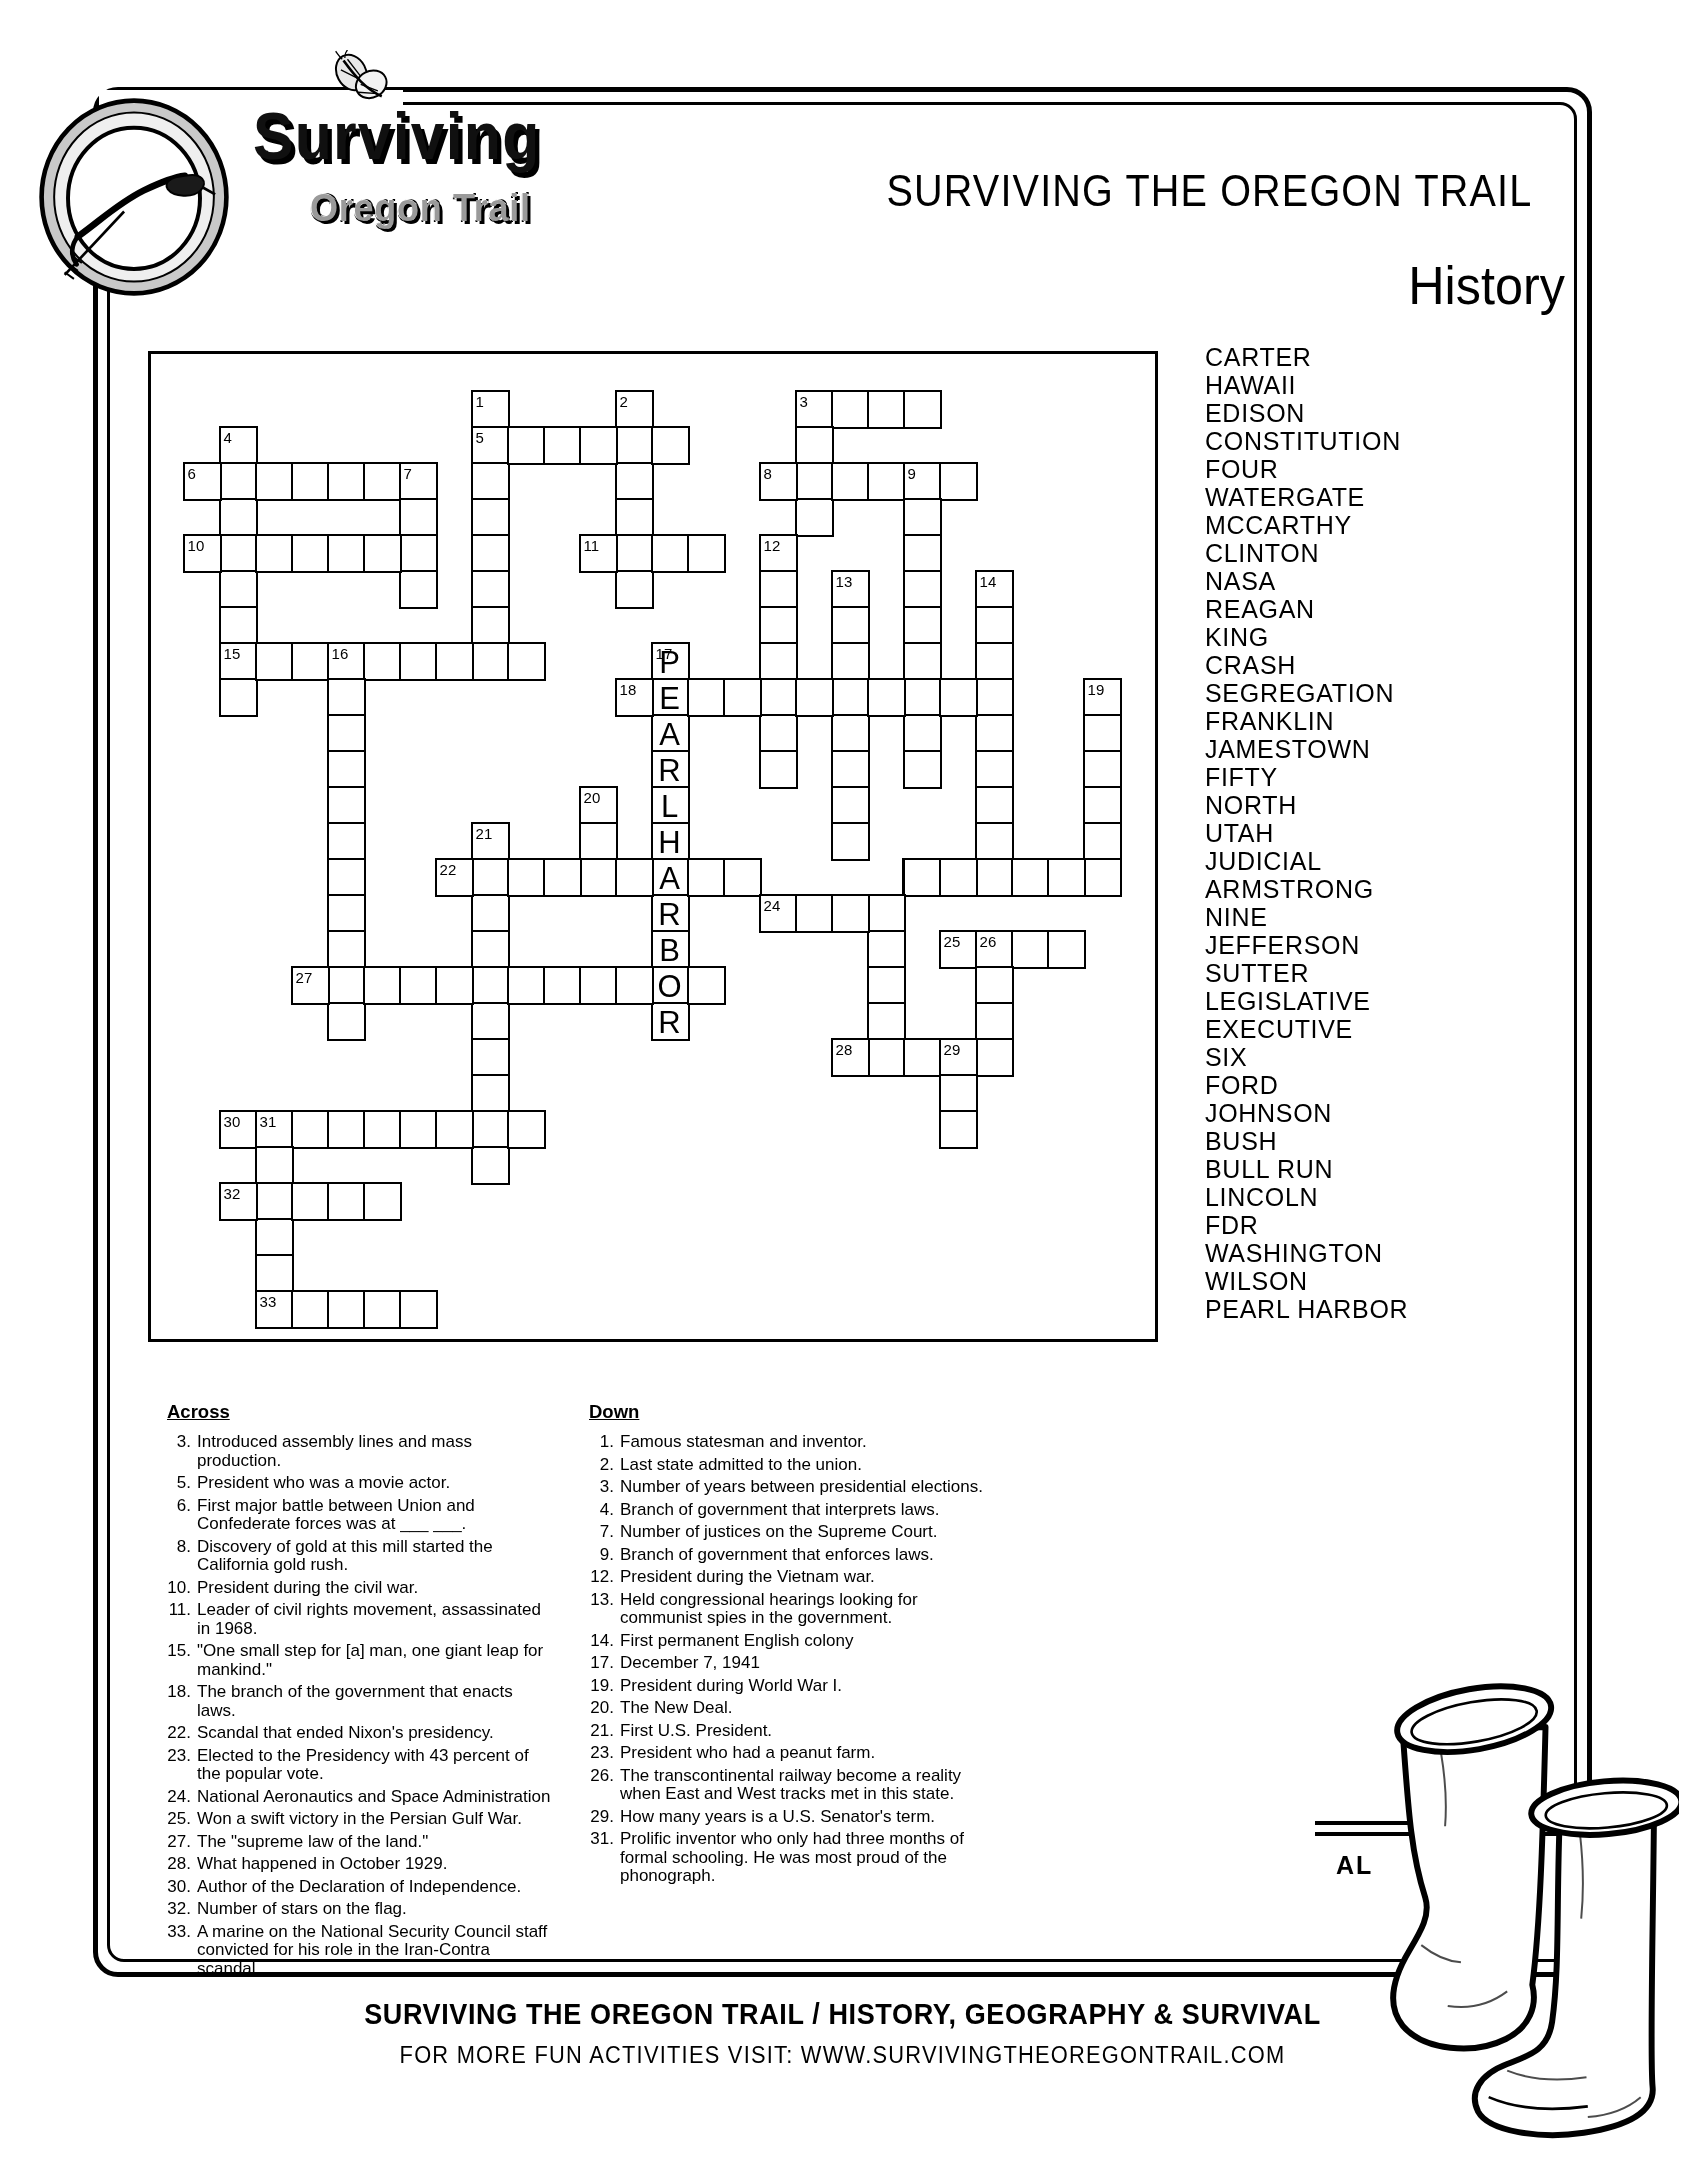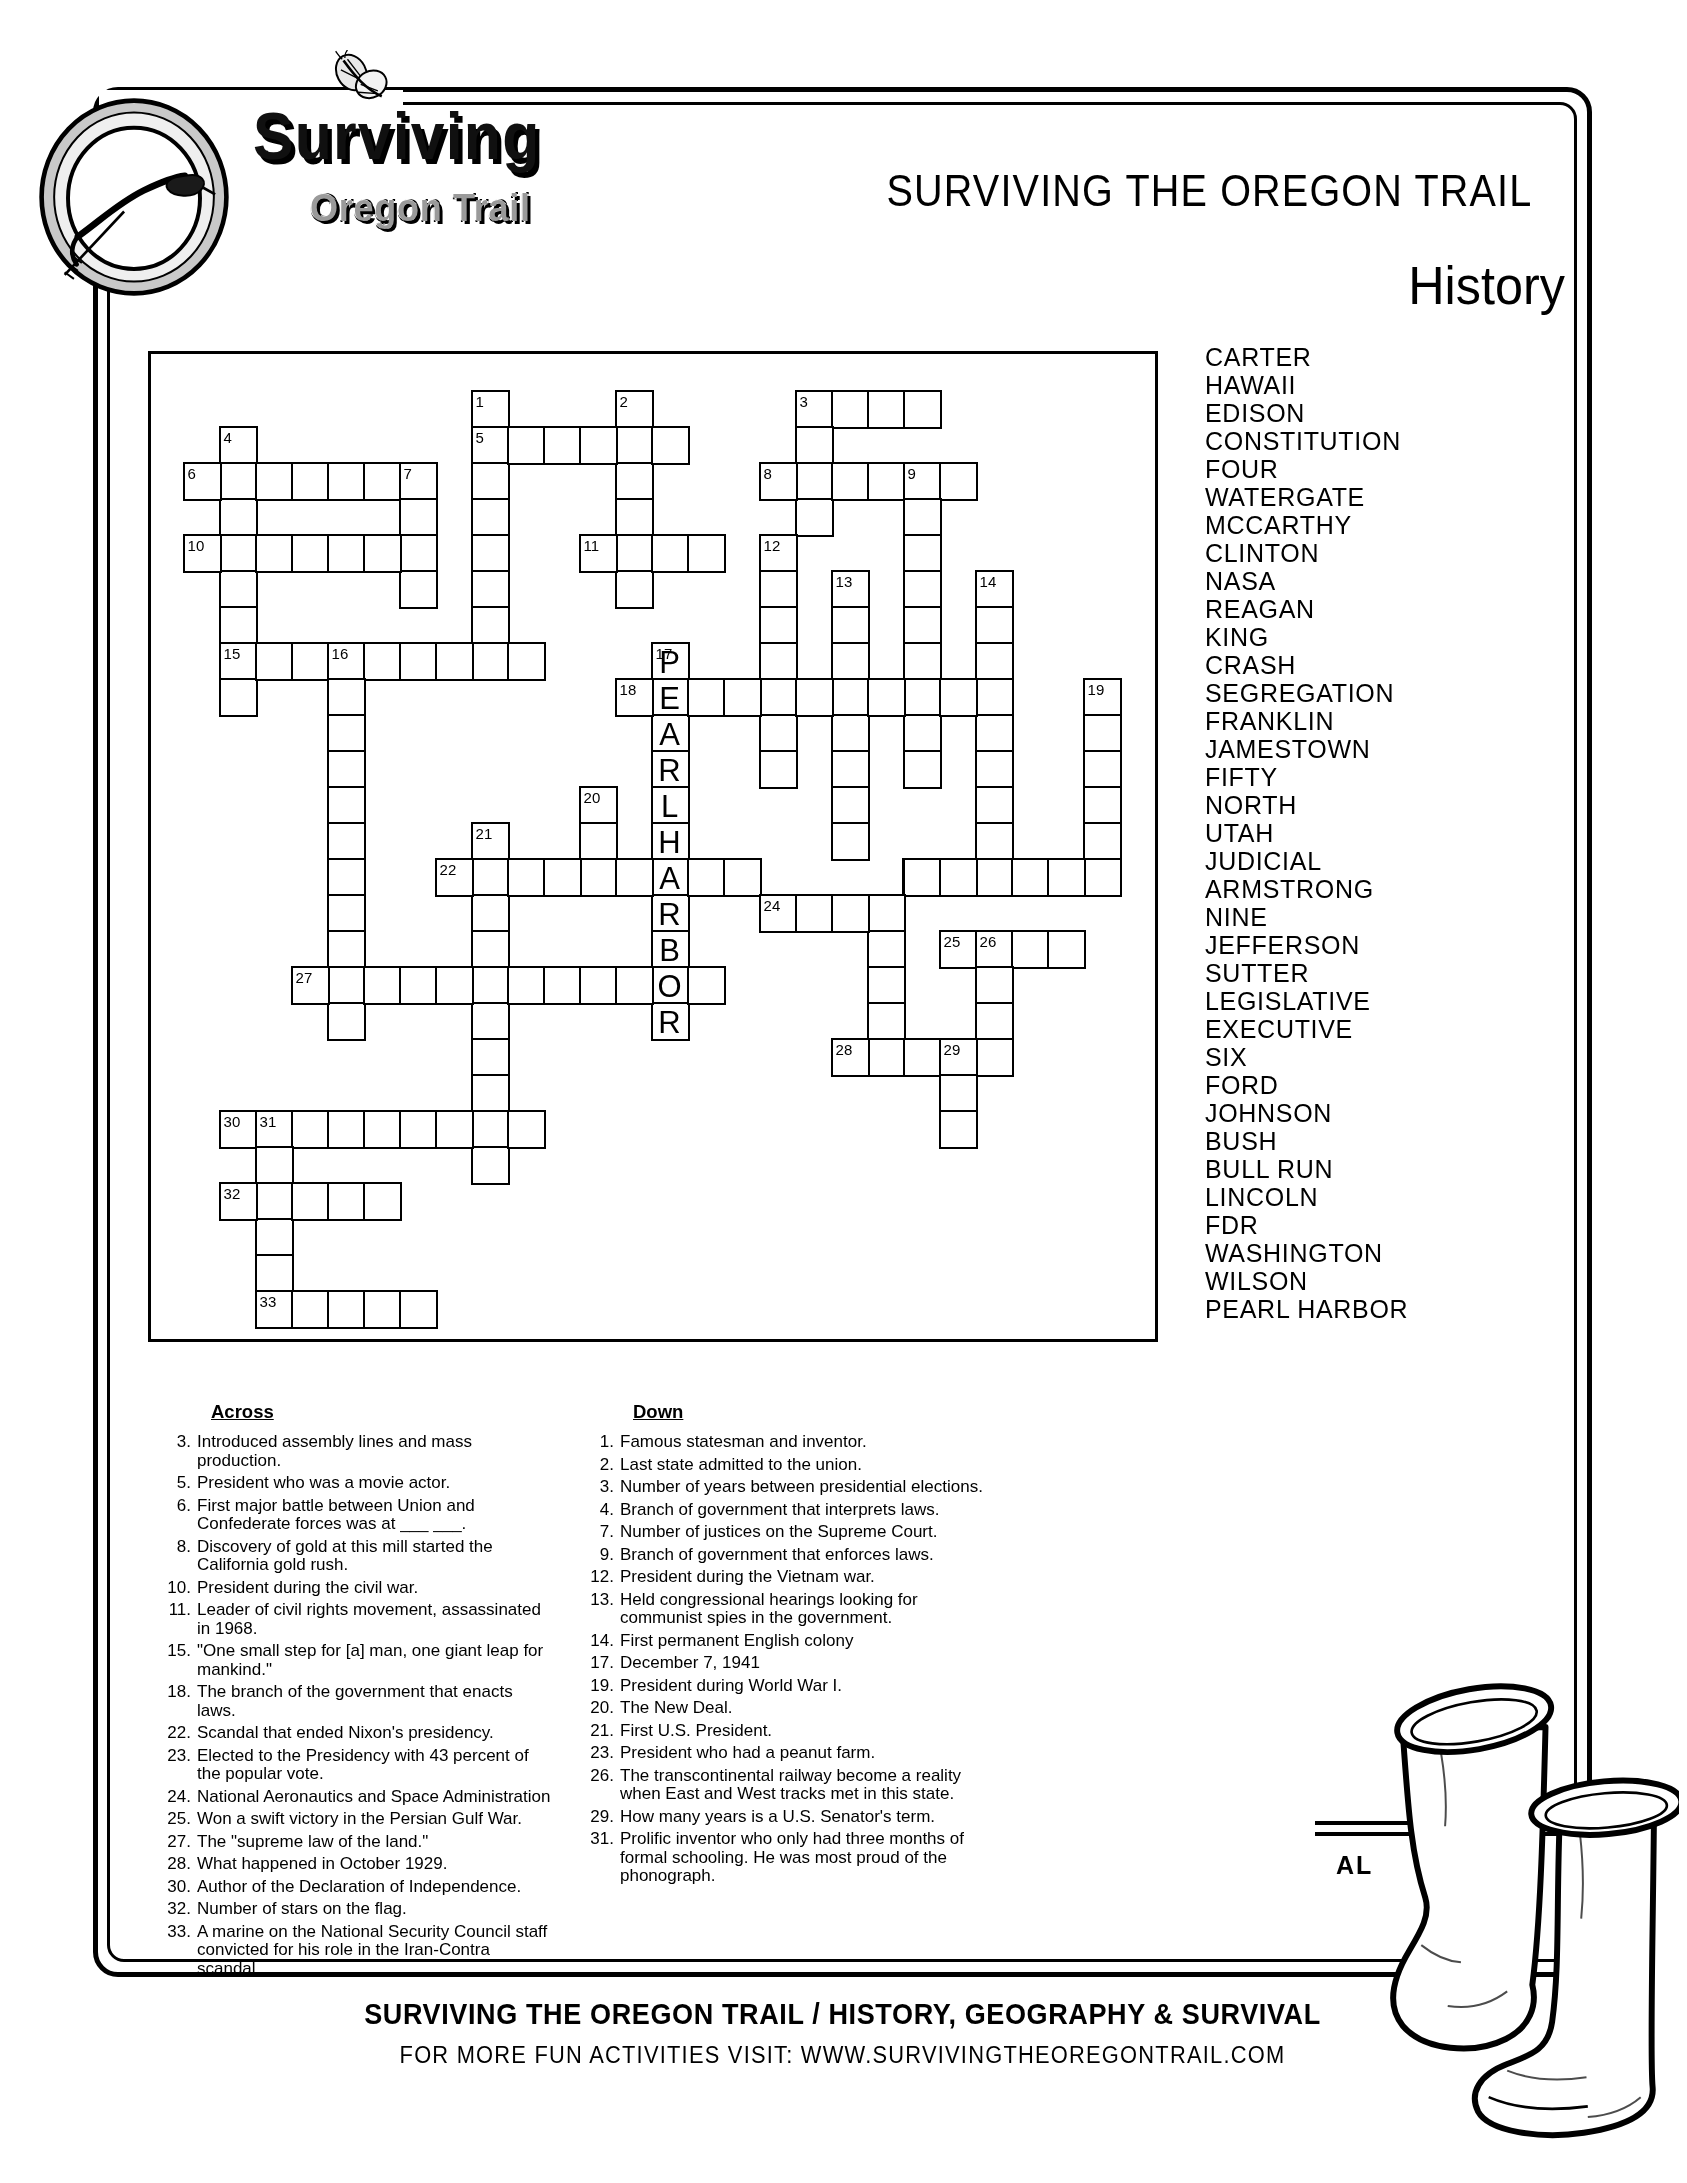--- a/index.html
+++ b/index.html
@@ -29,21 +29,21 @@
   #grid-layer { left:183px; top:390px; width:939px; height:939px; }
   .cell { position:absolute; width:39px; height:39px; border:2.6px solid #000; background:#fff; }
   .cnum { position:absolute; left:2.6px; top:0.7px; font-size:15px; line-height:17px; }
   .clet { position:absolute; left:0; top:2px; width:33px; text-align:center; font-size:31px; line-height:33px; }
 
   
   #word-bank { left:1205px; top:343px; }
   .word { font-size:25px; line-height:28px; letter-spacing:0.7px; white-space:nowrap; }
 
   
-  .clue-head { font-size:18.5px; font-weight:bold; text-decoration:underline;margin-left:44px; }
+  .clue-head { font-size:18.5px; font-weight:bold; text-decoration:underline; }
   #across-head { left:167px; top:1401px; }
   #down-head   { left:589px; top:1401px; }
   .clue-list { display:flex; flex-direction:column; }
   #across-list { left:153px; top:1433px; width:405px; }
   #down-list   { left:576px; top:1433px; width:430px; }
   .clue { display:flex; margin-bottom:4px; }
   .clue .num { width:44px; min-width:44px; text-align:right; padding-right:6px; font-size:17px; line-height:18.5px; }
   .clue .txt { font-size:17px; line-height:18.5px; }
   #across-list .txt { width:355px; }
   #down-list .txt { width:380px; }

